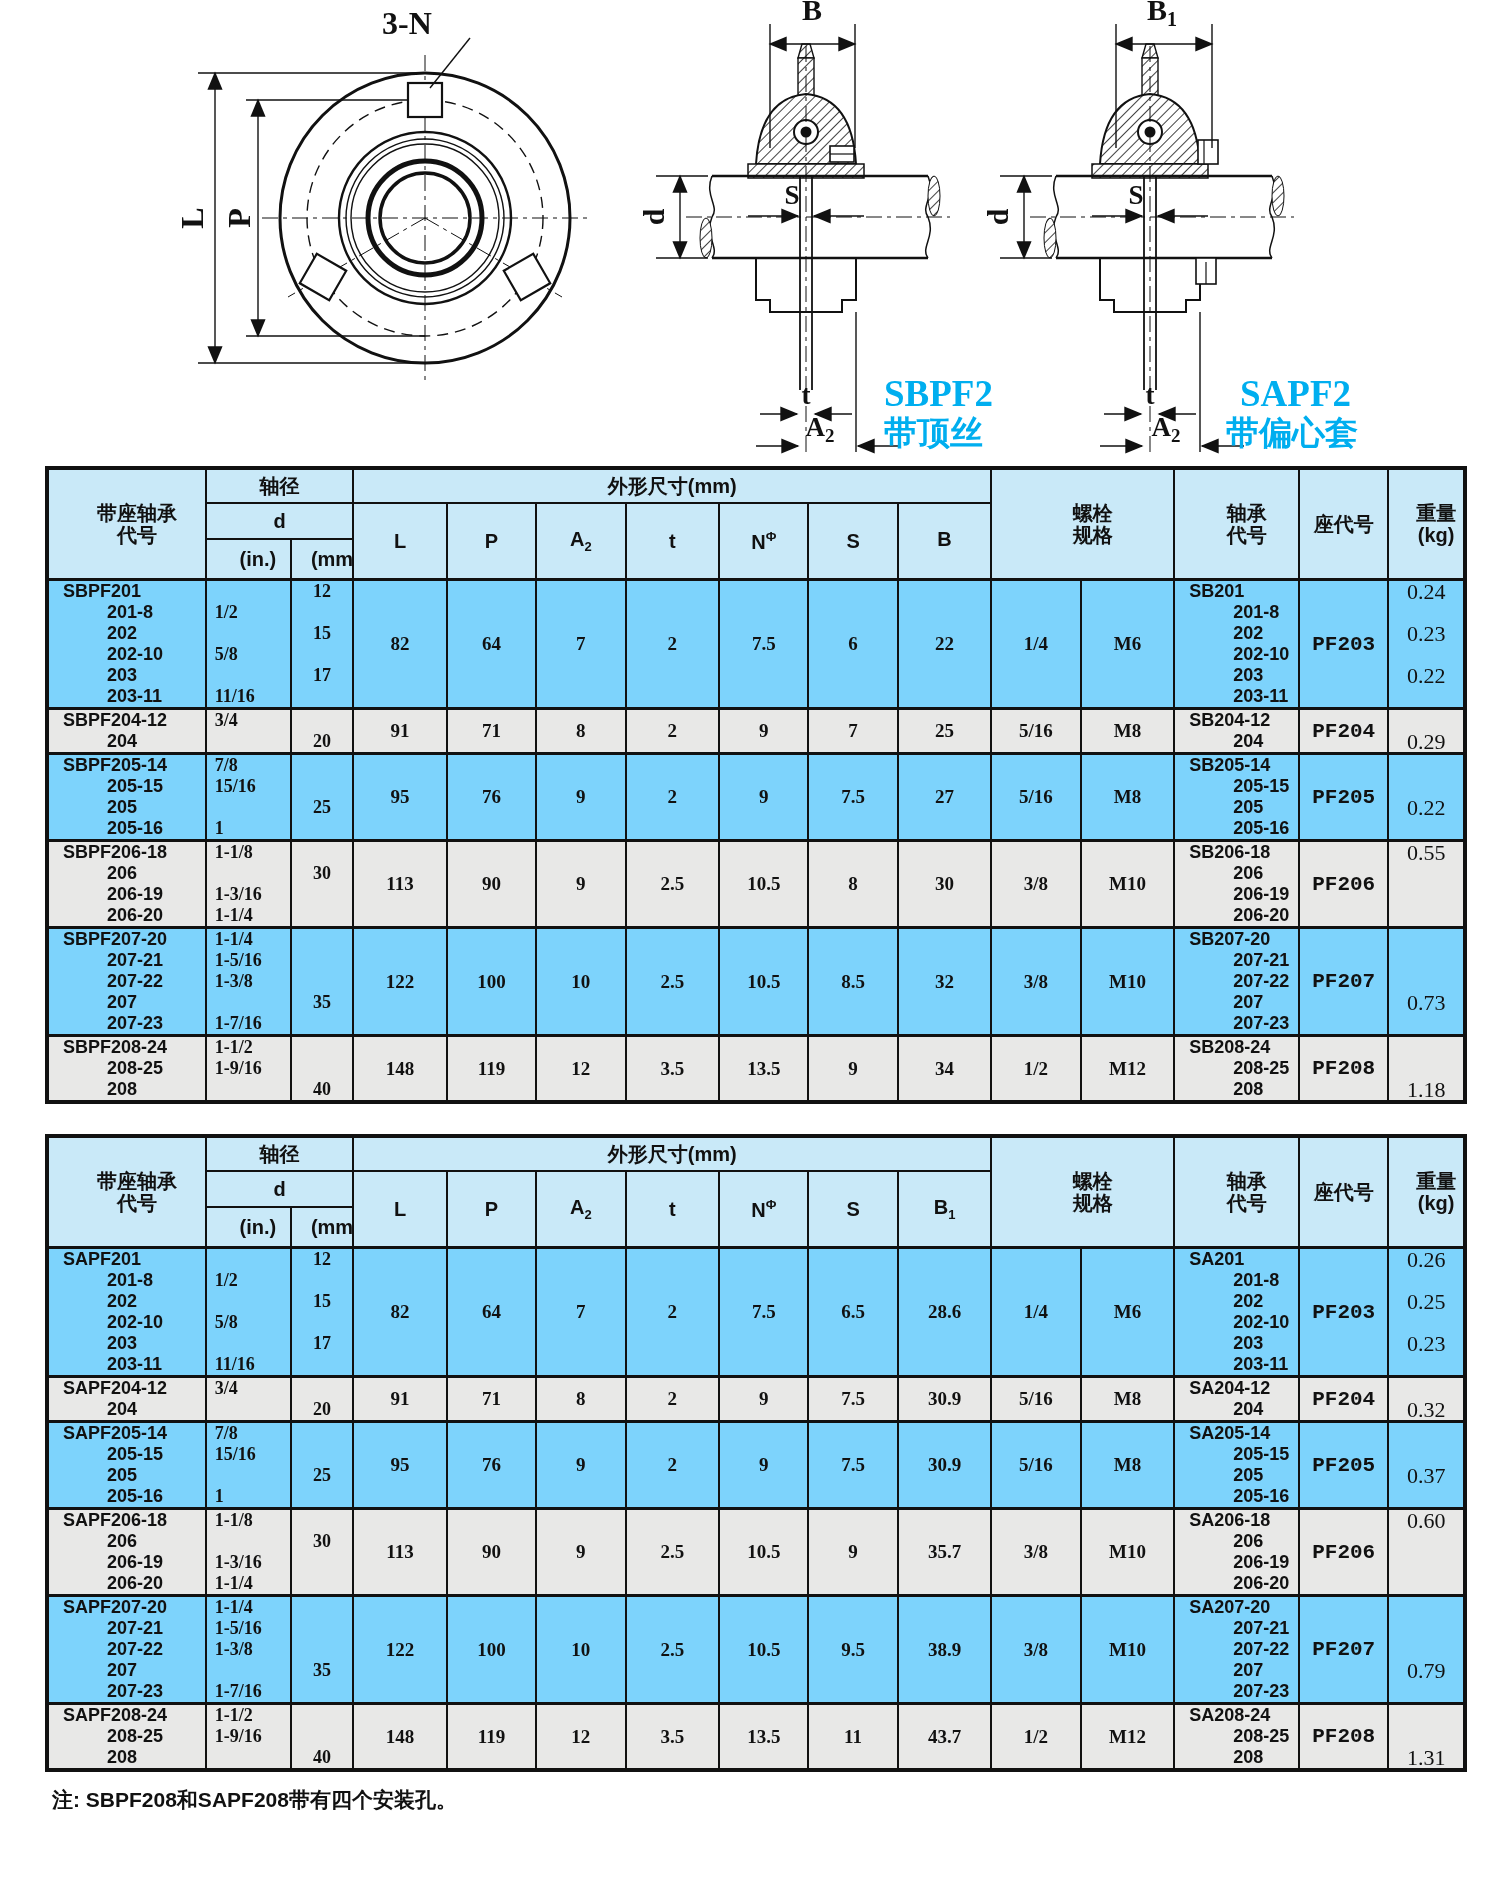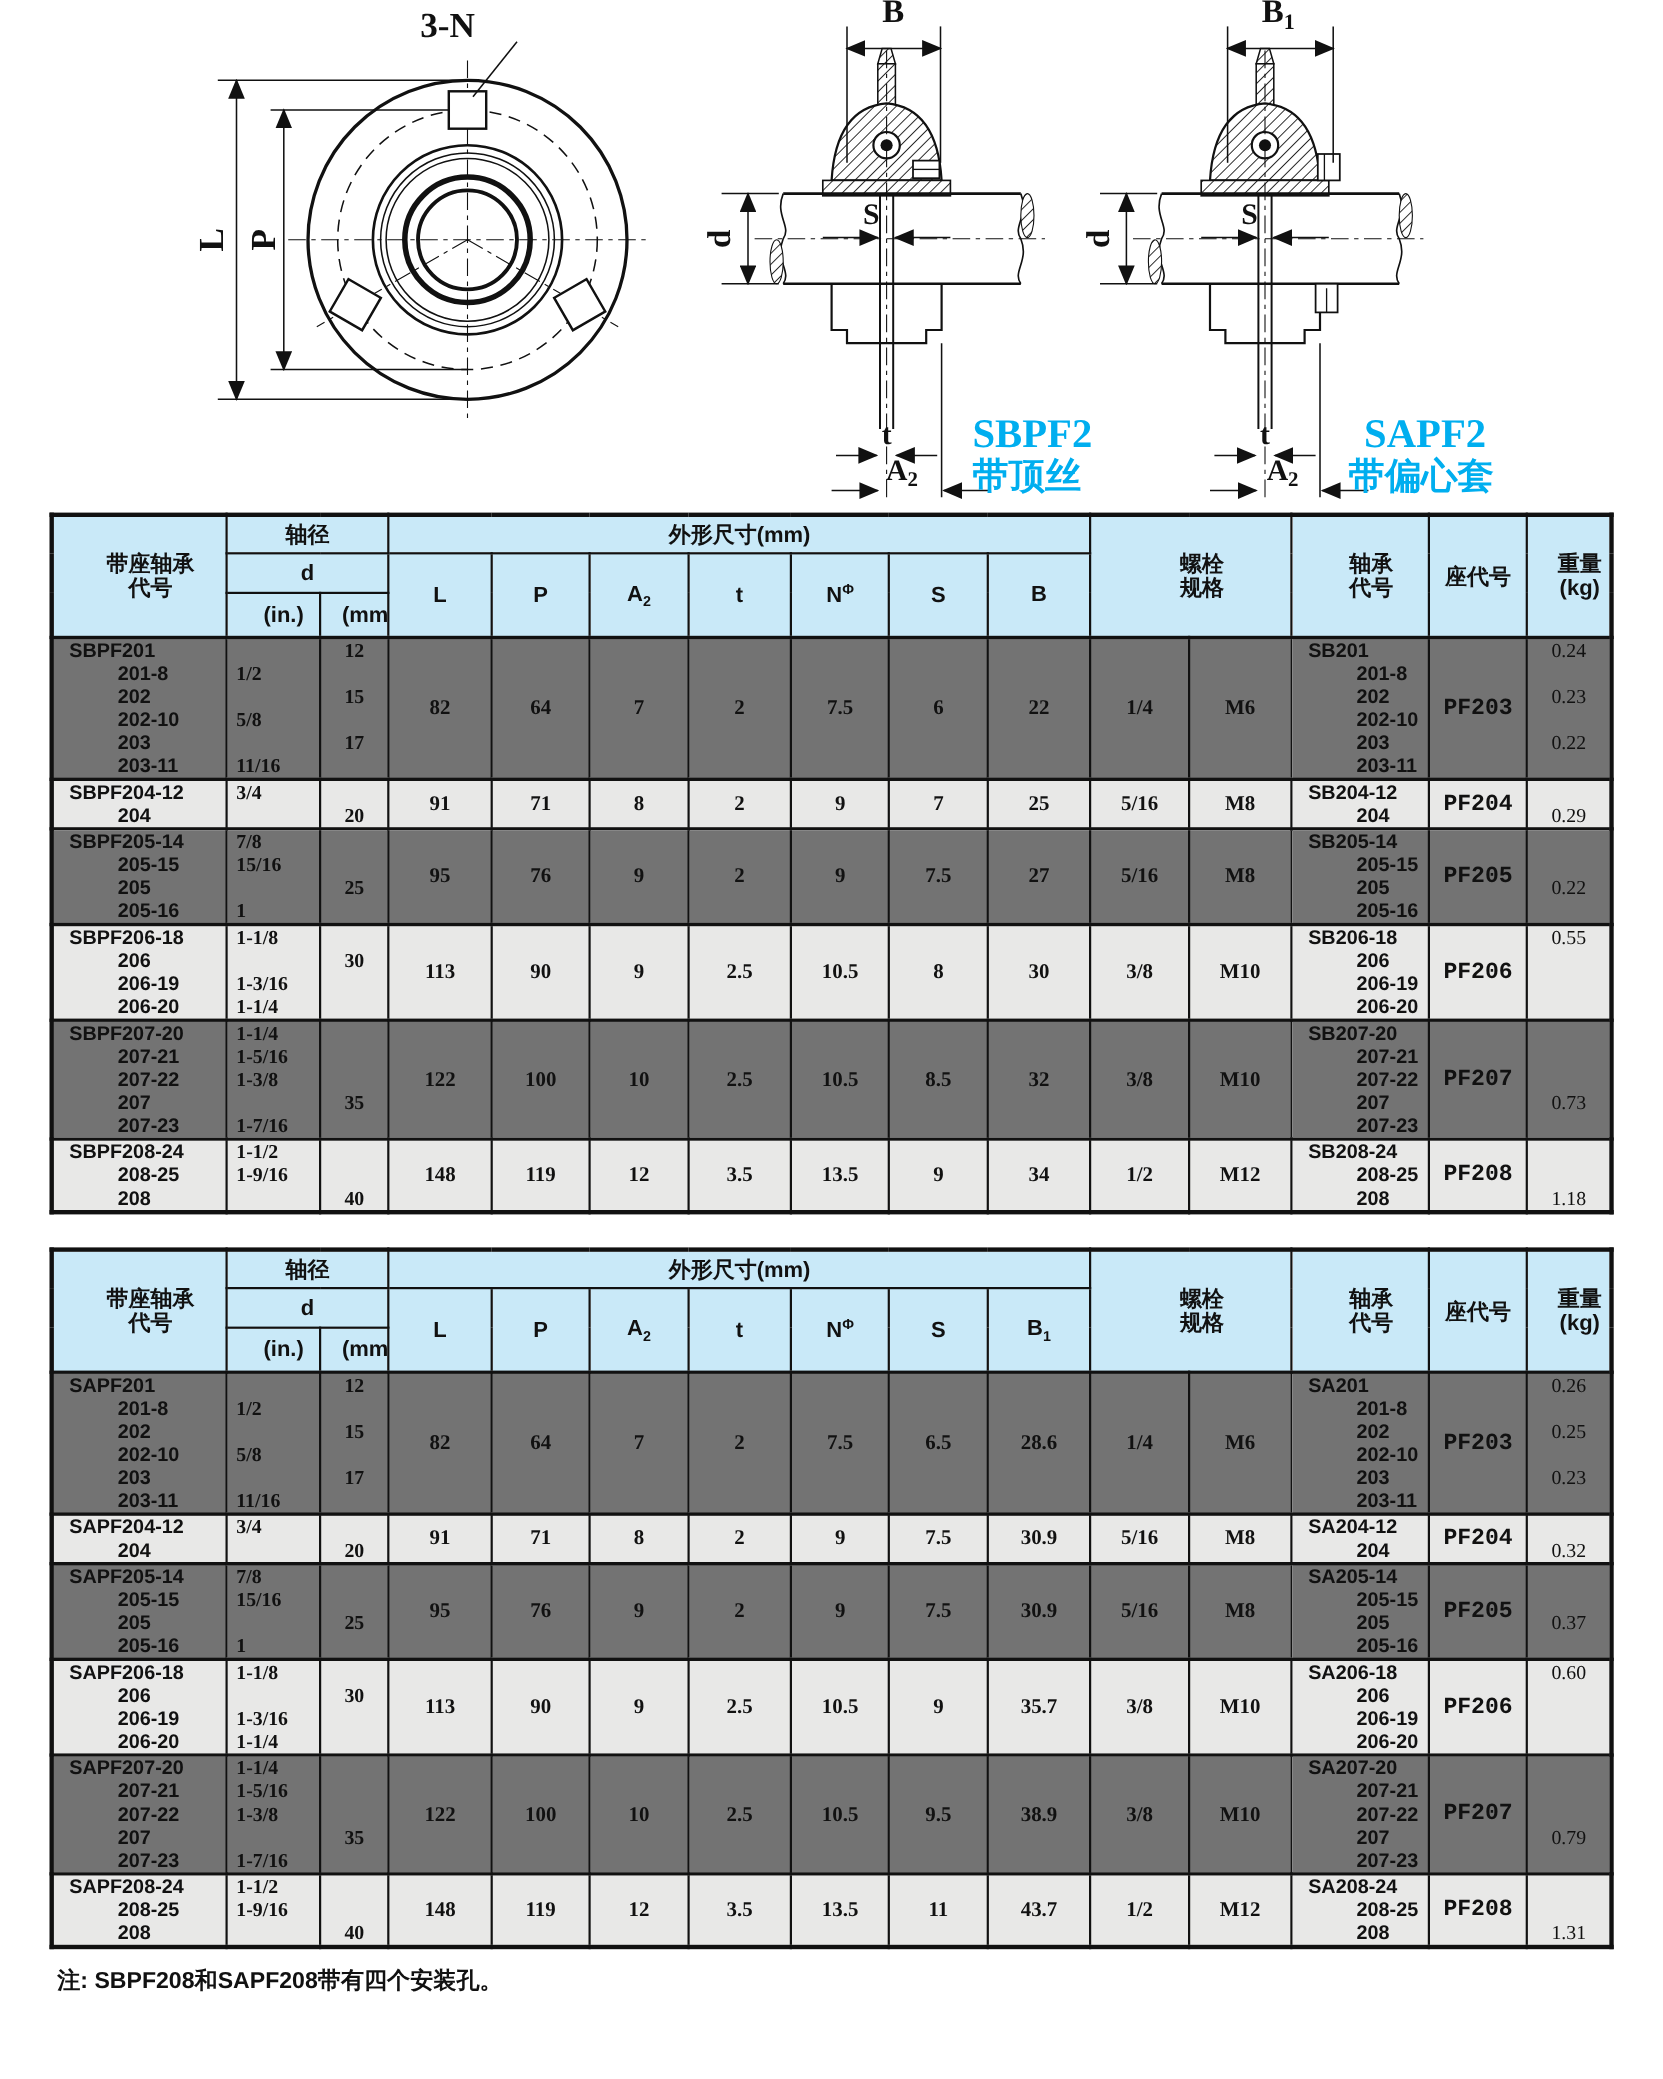--- a/index.html
+++ b/index.html
@@ -11,32 +11,32 @@
   table.spec{border-collapse:collapse;table-layout:fixed;width:1422px;border:4px solid #111;}
   .spec th,.spec td{border:2px solid #111;padding:0;vertical-align:middle;overflow:hidden;}
   .spec thead th{background:#c9e9f8;font-weight:bold;font-size:20px;text-align:center;font-family:"Liberation Sans",sans-serif;}
   .spec thead{border-bottom:3px solid #111;}
   .spec thead tr.hr1 th{height:32px;}
   .spec thead tr.hr2 th{height:34px;}
   .spec thead tr.hr3 th{height:38px;padding-left:19px;}
   .spec thead sub{font-size:13px;}
   .spec thead sup{font-size:13px;}
   .hl{line-height:22px;padding-left:20px;}
-  .spec tbody tr{border-top:3px solid #111;background:#737373;}
+  .spec tbody tr{border-top:3px solid #111;background:#7dd3fc;}
   .spec tbody tr.alt{background:#e8e8e7;}
   .spec td{font-weight:bold;}
   .line{height:21px;line-height:21px;font-size:18px;white-space:nowrap;}
   .td-code .line,.td-bcode .line{text-align:left;padding-left:14px;font-family:"Liberation Sans",sans-serif;}
   .td-code .lsub,.td-bcode .lsub{padding-left:58px;}
   .td-code,.td-in,.td-mm,.td-bcode,.td-wt{padding-top:5px;padding-bottom:5px;}
   .td-in .line{text-align:left;padding-left:8px;font-family:"Liberation Serif",serif;}
   .td-mm .line{text-align:center;font-family:"Liberation Serif",serif;}
   .td-val,.td-bolt,.td-hsg{text-align:center;font-size:19px;font-family:"Liberation Serif",serif;}
   .td-hsg{font-family:Liberation Mono, monospace;font-size:21px;}
-  .td-wt .line{text-align:center;font-family:"Liberation Serif",serif;font-weight:normal;font-size:18px;}
+  .td-wt .line{text-align:center;font-family:"Liberation Serif",serif;font-weight:normal;font-size:22px;}
   .note{margin:14px 0 0 52px;font-size:21px;font-weight:bold;font-family:"Liberation Sans",sans-serif;}
 </style>
 </head>
 <body>
 
 <div class="drawings">
 <svg width="1512" height="462" viewBox="0 0 1512 462">
   <defs>
     <marker id="arr" viewBox="0 0 12 10" refX="11" refY="5" markerWidth="13" markerHeight="11" orient="auto-start-reverse">
       <path d="M0,0 L12,5 L0,10 z" fill="#111"></path>

